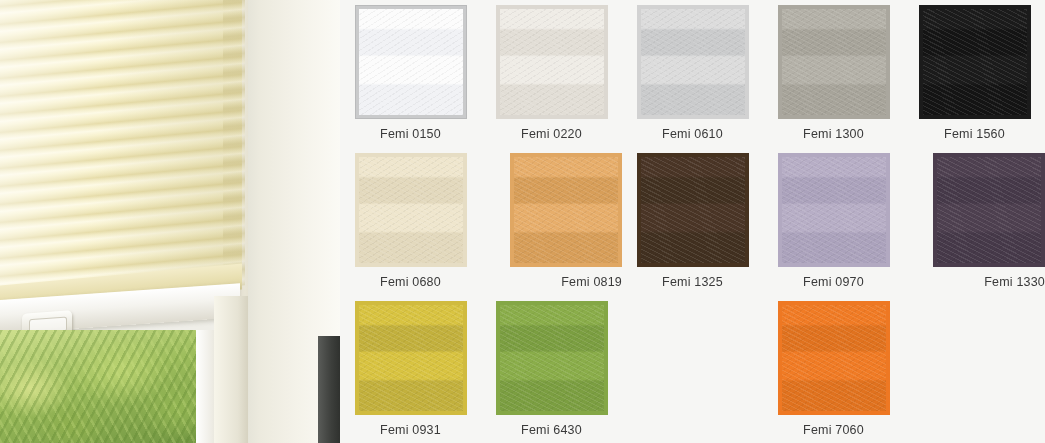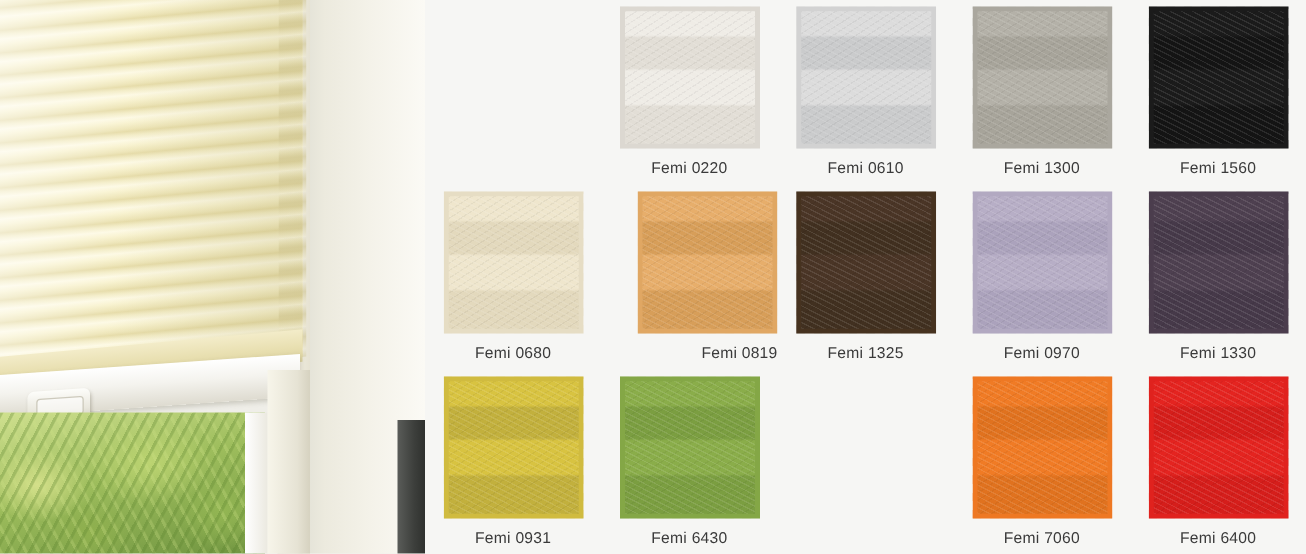--- a/index.html
+++ b/index.html
@@ -185,20 +185,31 @@
     <div class="glass">
       <div class="foliage"></div>
     </div>
     <div class="glass-sill"></div>
     <div class="glass-dark"></div>
     <div class="reveal-front"></div>
   </div>
 
   <div id="grid" style="background: rgb(246, 246, 244);">
       <div class="row" style="top: 0px;">
+        <div class="cell" style="left: 0px;">
+          <div class="swatch-wrap">
+            <div class="swatch" style="background: rgb(201, 202, 203);">
+              <div class="swatch-inner" style="background: linear-gradient(rgb(252, 252, 252) 0%, rgb(252, 252, 252) 18%, rgb(241, 242, 245) 20%, rgb(241, 242, 245) 43%, rgb(252, 252, 252) 45%, rgb(252, 252, 252) 70%, rgb(241, 242, 245) 72%, rgb(241, 242, 245) 100%);">
+                <div class="texture"></div>
+              </div>
+              <div class="outline" style="border: 1px solid rgb(185, 186, 187);"></div>
+            </div>
+          </div>
+          <div class="label">Femi 0150</div>
+        </div>
         <div class="cell" style="left: 141px; align-items: center;">
           <div class="swatch-wrap">
             <div class="swatch" style="background: rgb(220, 216, 209);">
               <div class="swatch-inner" style="background: linear-gradient(rgb(239, 236, 230) 0%, rgb(239, 236, 230) 18%, rgb(226, 222, 214) 20%, rgb(226, 222, 214) 43%, rgb(239, 236, 230) 45%, rgb(239, 236, 230) 70%, rgb(226, 222, 214) 72%, rgb(226, 222, 214) 100%);">
                 <div class="texture"></div>
               </div>
             </div>
           </div>
           <div class="label">Femi 0220</div>
         </div>
@@ -267,21 +278,21 @@
         <div class="cell" style="left: 423px;">
           <div class="swatch-wrap">
             <div class="swatch" style="background: rgb(178, 169, 193);">
               <div class="swatch-inner" style="background: linear-gradient(rgb(183, 174, 198) 0%, rgb(183, 174, 198) 18%, rgb(171, 162, 188) 20%, rgb(171, 162, 188) 43%, rgb(183, 174, 198) 45%, rgb(183, 174, 198) 70%, rgb(171, 162, 188) 72%, rgb(171, 162, 188) 100%);">
                 <div class="texture"></div>
               </div>
             </div>
           </div>
           <div class="label">Femi 0970</div>
         </div>
-        <div class="cell" style="left: 564px;">
+        <div class="cell" style="left: 564px; align-items: flex-end;">
           <div class="swatch-wrap">
             <div class="swatch" style="background: rgb(75, 61, 77);">
               <div class="swatch-inner" style="background: linear-gradient(rgb(78, 64, 80) 0%, rgb(78, 64, 80) 18%, rgb(70, 57, 73) 20%, rgb(70, 57, 73) 43%, rgb(78, 64, 80) 45%, rgb(78, 64, 80) 70%, rgb(70, 57, 73) 72%, rgb(70, 57, 73) 100%);">
                 <div class="texture"></div>
               </div>
             </div>
           </div>
           <div class="label">Femi 1330</div>
         </div>
       </div>
@@ -309,26 +320,16 @@
         <div class="cell" style="left: 423px;">
           <div class="swatch-wrap">
             <div class="swatch" style="background: rgb(238, 120, 35);">
               <div class="swatch-inner" style="background: linear-gradient(rgb(240, 123, 37) 0%, rgb(240, 123, 37) 18%, rgb(224, 114, 31) 20%, rgb(224, 114, 31) 43%, rgb(240, 123, 37) 45%, rgb(240, 123, 37) 70%, rgb(224, 114, 31) 72%, rgb(224, 114, 31) 100%);">
                 <div class="texture"></div>
               </div>
             </div>
           </div>
           <div class="label">Femi 7060</div>
         </div>
-        <div class="cell" style="left: 564px;">
-          <div class="swatch-wrap">
-            <div class="swatch" style="background: rgb(224, 34, 30);">
-              <div class="swatch-inner" style="background: linear-gradient(rgb(228, 36, 32) 0%, rgb(228, 36, 32) 18%, rgb(213, 30, 27) 20%, rgb(213, 30, 27) 43%, rgb(228, 36, 32) 45%, rgb(228, 36, 32) 70%, rgb(213, 30, 27) 72%, rgb(213, 30, 27) 100%);">
-                <div class="texture"></div>
-              </div>
-            </div>
-          </div>
-          <div class="label">Femi 6400</div>
-        </div>
       </div>
     </div>
 
 </div>
 
 </body></html>

